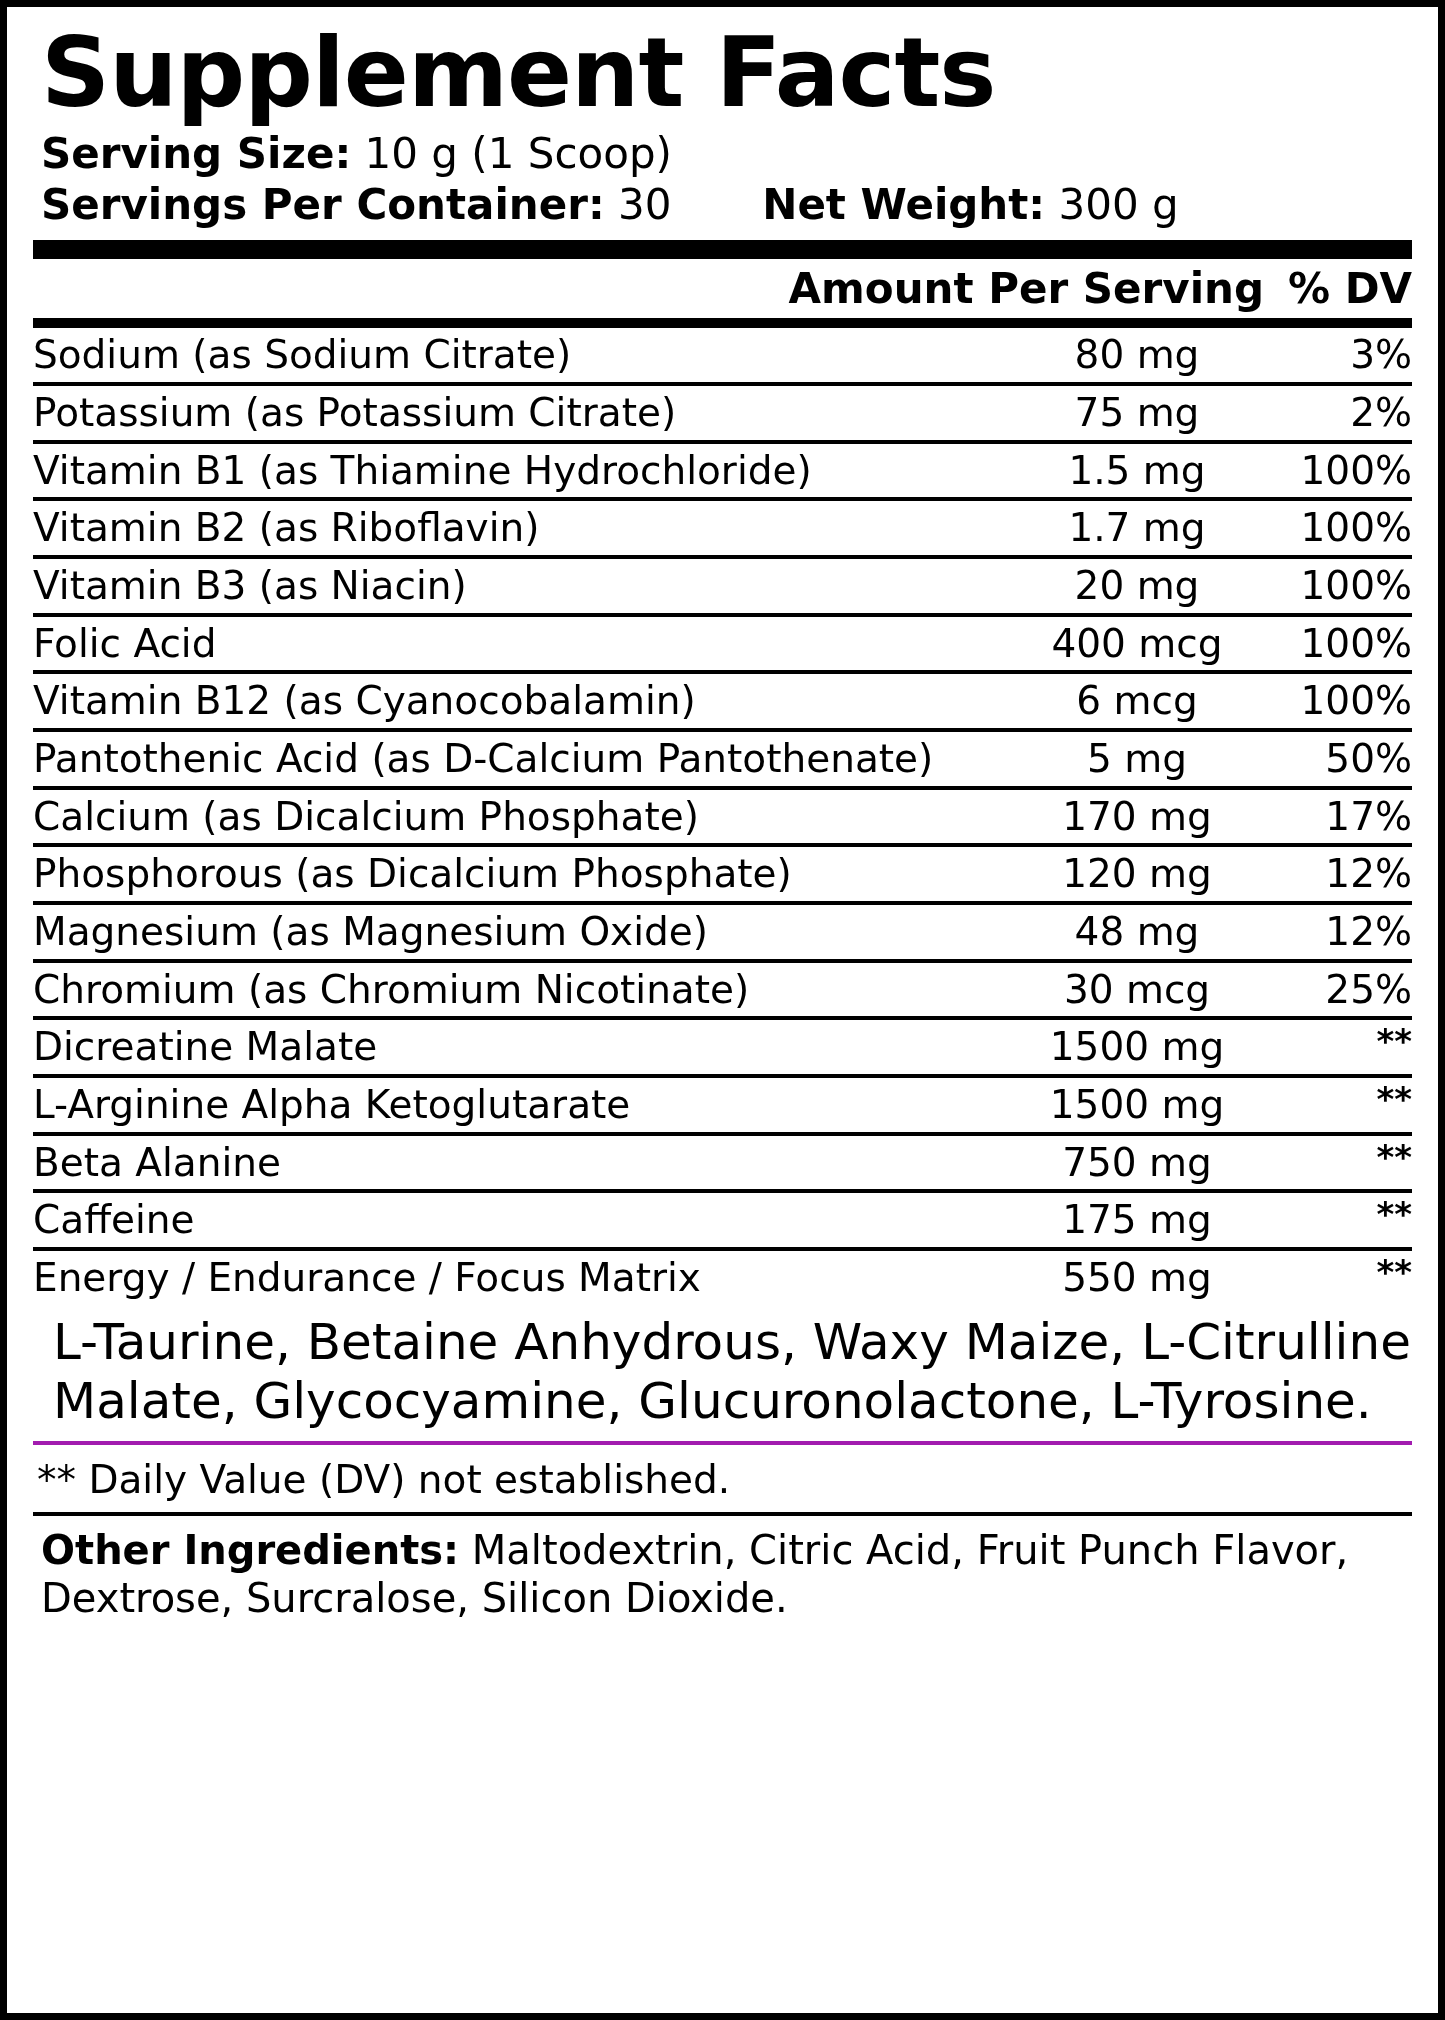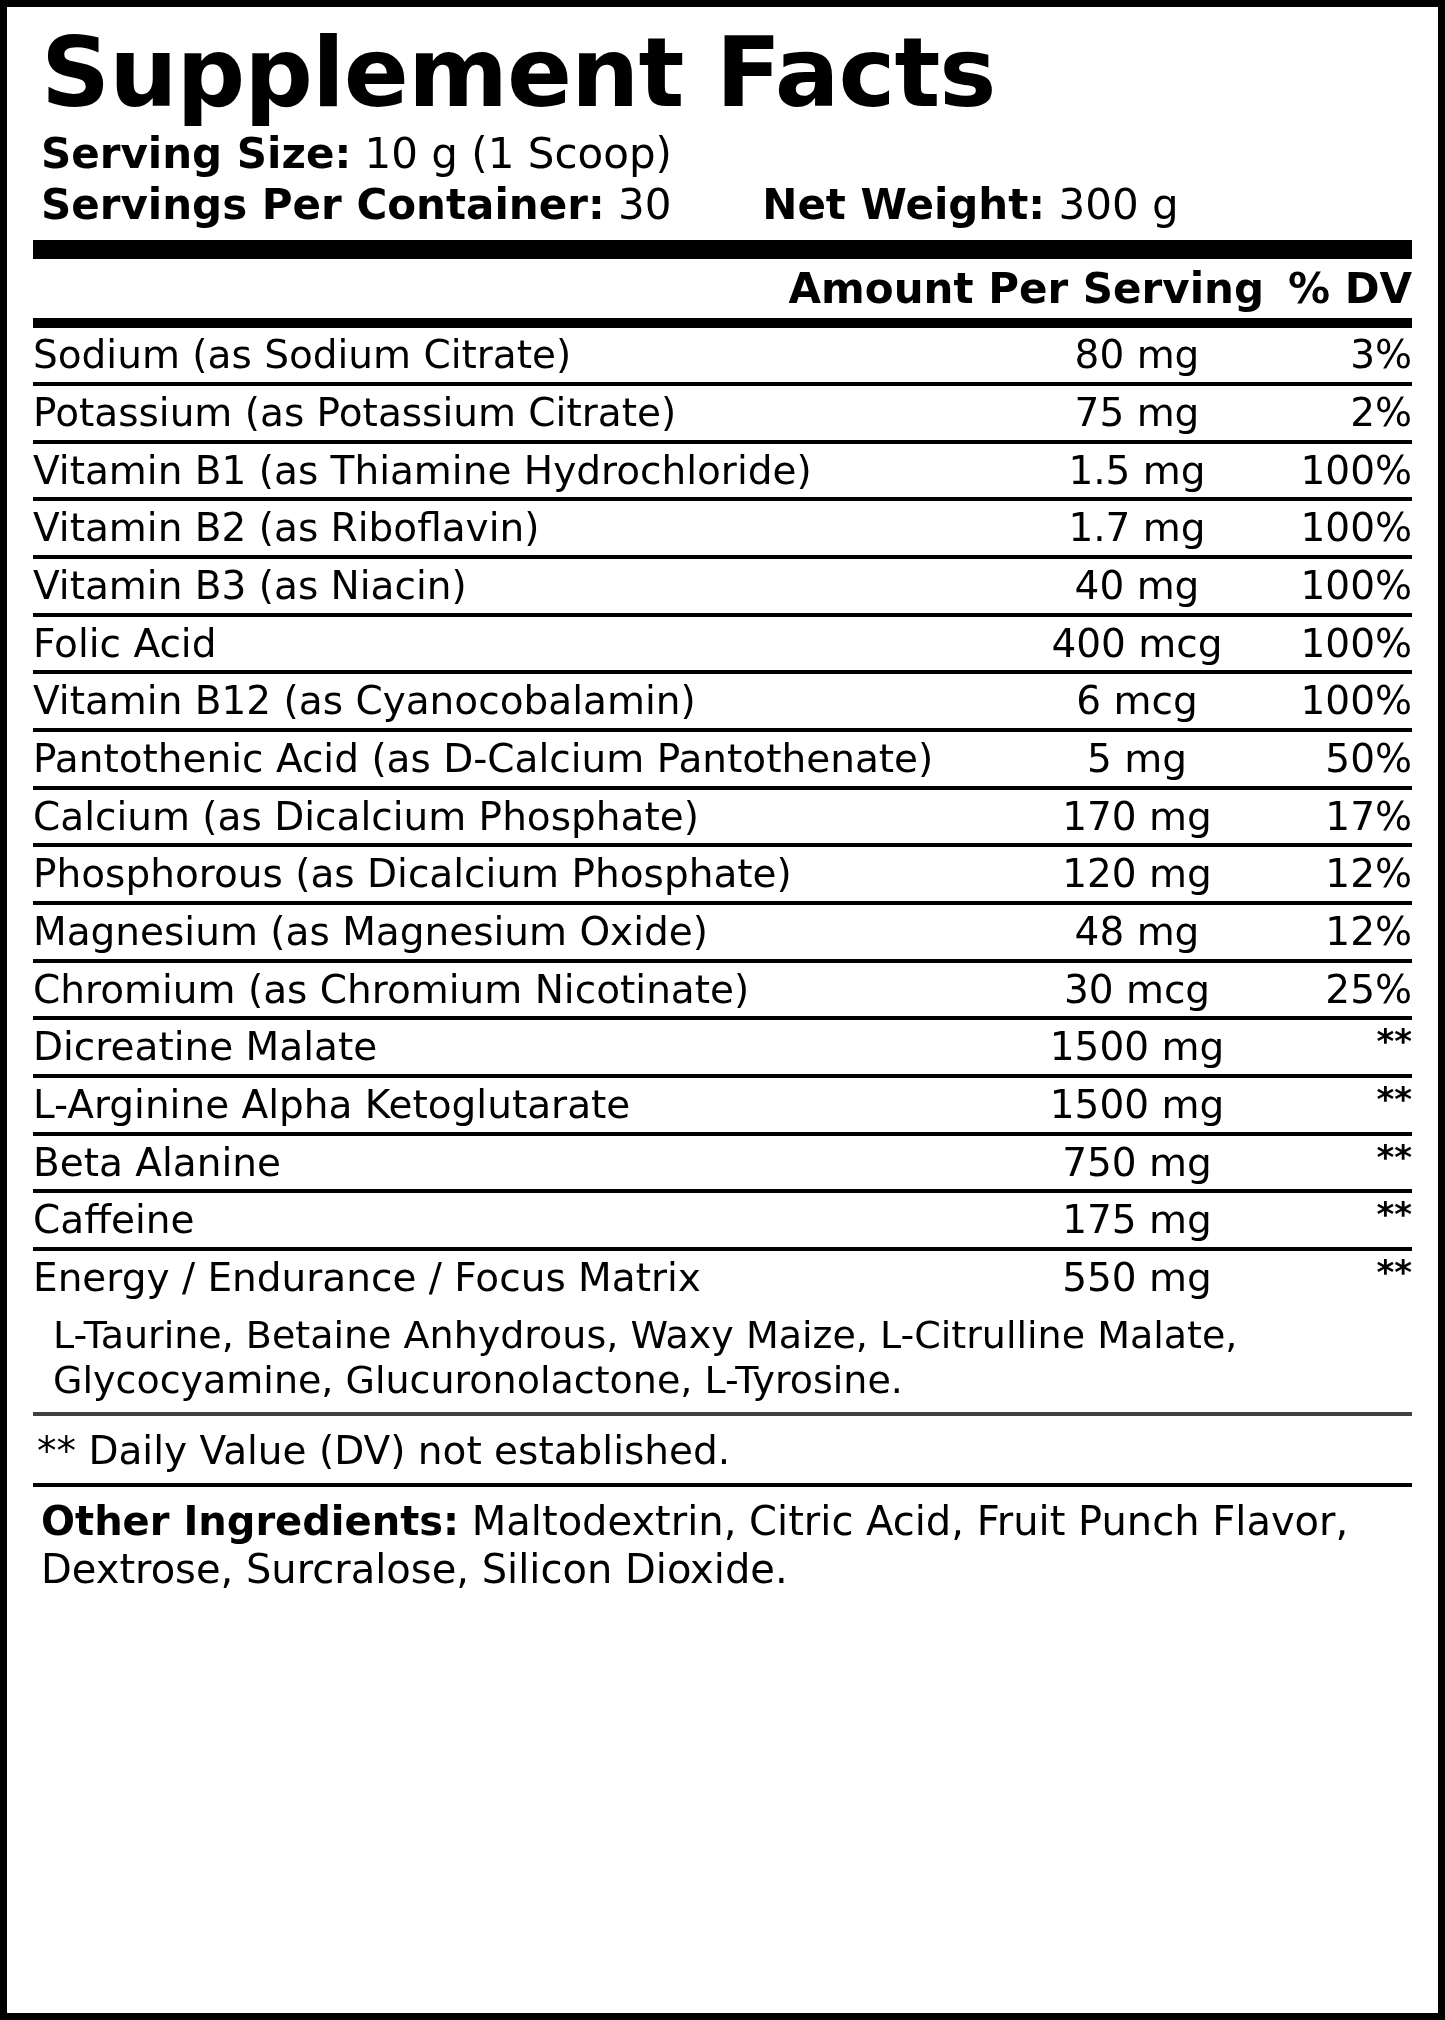--- a/index.html
+++ b/index.html
@@ -107,24 +107,24 @@
     width: 150px;
     white-space: nowrap;
   }
   td.dv.stars {
     vertical-align: top;
     font-size: 34px;
     font-weight: 700;
     padding-top: 2px;
   }
   .matrix-sub {
-    font-size: 38px;
+    font-size: 50px;
     line-height: 1.18;
     padding: 8px 0 10px 20px;
-    border-bottom: 4px solid #404040;
+    border-bottom: 4px solid #a21caf;
   }
   .footnote {
     font-size: 39px;
     padding: 12px 0 10px 4px;
   }
   .other {
     font-size: 40px;
     line-height: 1.2;
     padding: 10px 0 0 8px;
   }
@@ -178,21 +178,21 @@
         <td class="amt">1.5 mg</td>
         <td class="dv">100%</td>
       </tr>
       <tr>
         <td class="name"><span class="nm">Vitamin B2</span> <span class="src">(as Riboflavin)</span></td>
         <td class="amt">1.7 mg</td>
         <td class="dv">100%</td>
       </tr>
       <tr>
         <td class="name"><span class="nm">Vitamin B3</span> <span class="src">(as Niacin)</span></td>
-        <td class="amt">40 mg</td>
+        <td class="amt">20 mg</td>
         <td class="dv">100%</td>
       </tr>
       <tr>
         <td class="name"><span class="nm">Folic Acid</span> <span class="src"></span></td>
         <td class="amt">400 mcg</td>
         <td class="dv">100%</td>
       </tr>
       <tr>
         <td class="name"><span class="nm">Vitamin B12</span> <span class="src">(as Cyanocobalamin)</span></td>
         <td class="amt">6 mcg</td>

